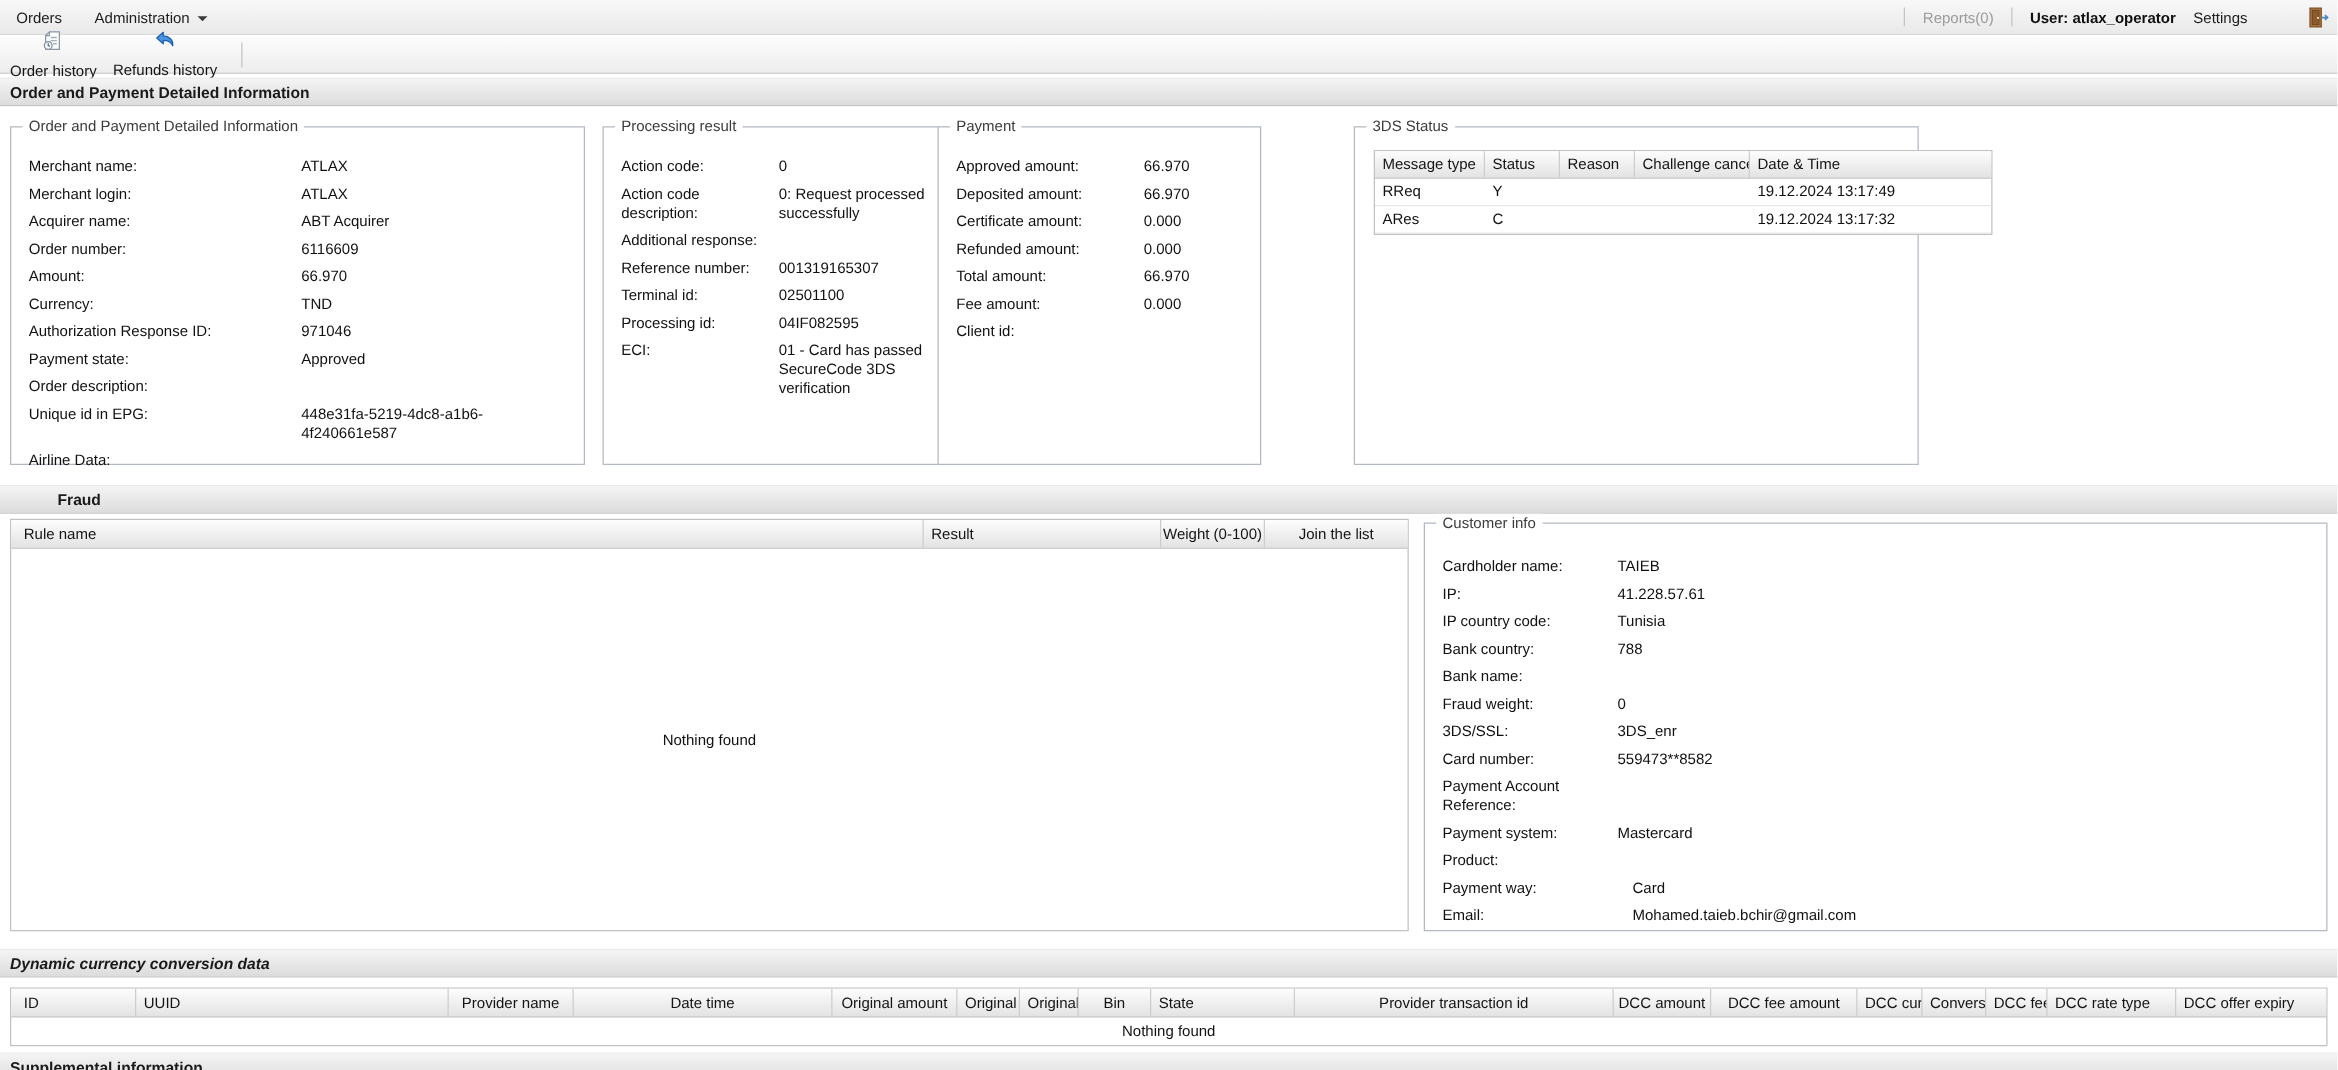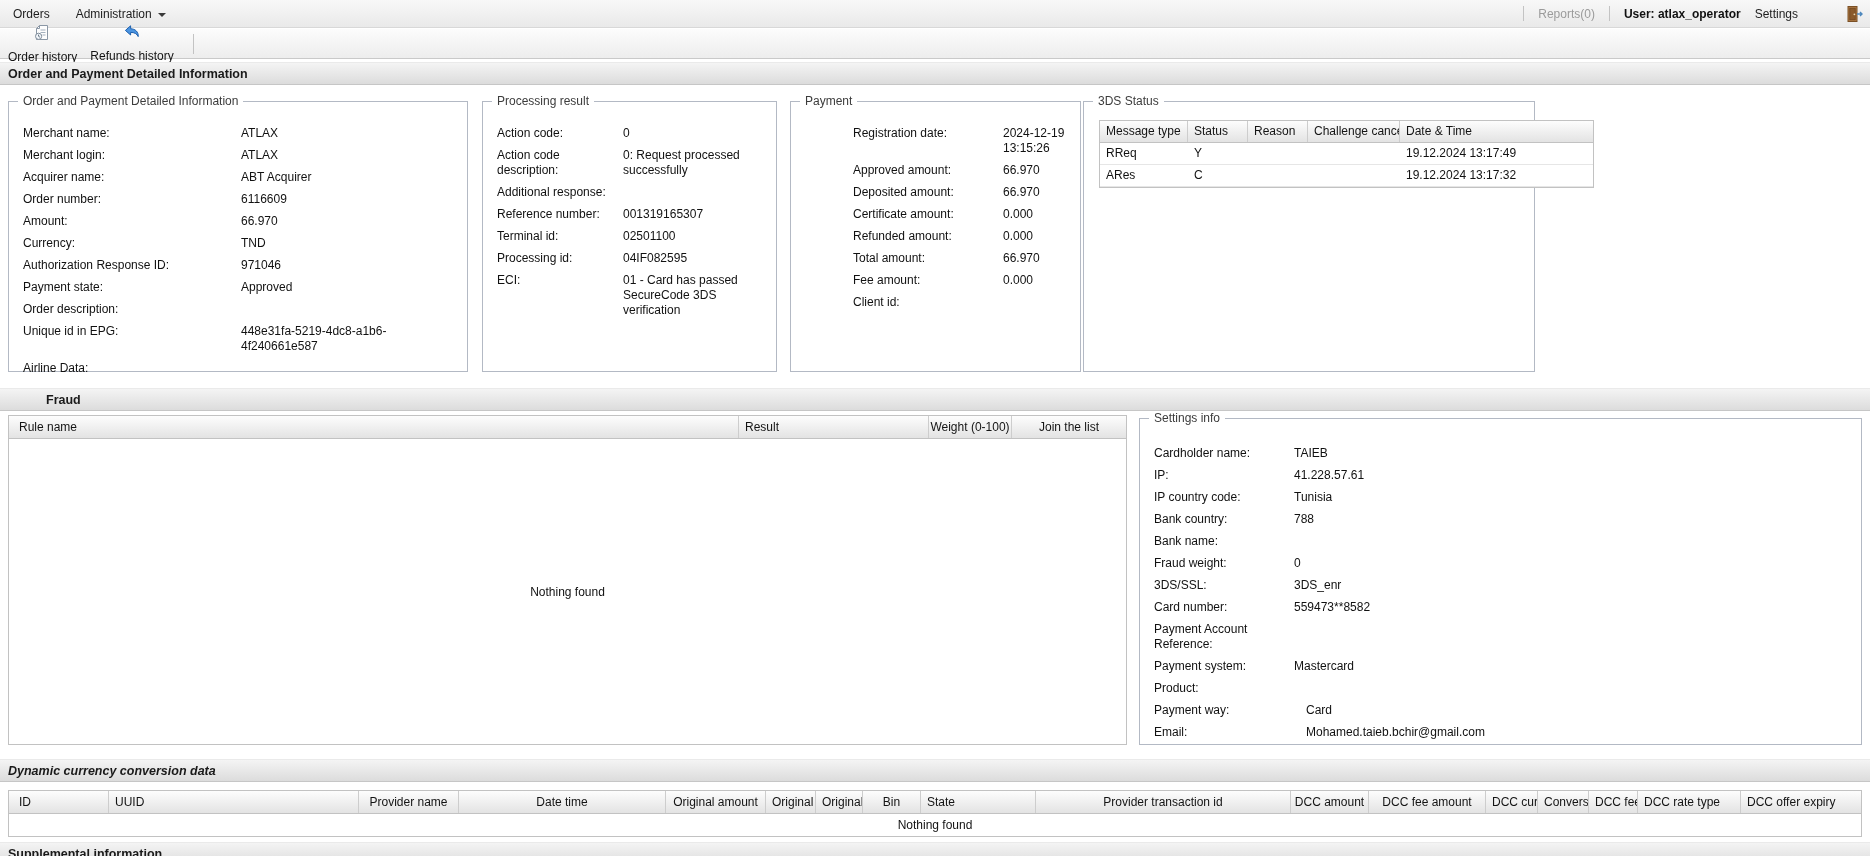--- a/index.html
+++ b/index.html
@@ -47,21 +47,21 @@
   .fs-content { padding-top:24px; }
   .row { display:flex; align-items:flex-start; padding-left:14px; margin-bottom:7px; line-height:15px; }
   .lbl { flex:none; color:#111; }
   .val { flex:1; padding-right:8px; color:#111; }
 
   #fs-order      { left:8px;    top:101px; width:460px; height:271px; }
   #fs-order .lbl { width:218px; }
   #fs-processing { left:482px;  top:101px; width:295px; height:271px; }
   #fs-processing .lbl { width:126px; }
   #fs-processing .val { max-width:168px; }
-  #fs-payment    { left:790px;  top:101px; width:291px; height:271px;padding-left:48px; }
+  #fs-payment    { left:750px;  top:101px; width:259px; height:271px; }
   #fs-payment .lbl { width:150px; }
   #fs-3ds        { left:1083px; top:101px; width:452px; height:271px; }
   #fs-customer   { left:1139px; top:418px; width:723px; height:327px; }
   #fs-customer .lbl { width:140px; }
   #fs-customer .fs-content { padding-top:27px; }
   #fs-customer .row:nth-last-child(-n+2) .val { padding-left:12px; }
 
   
   .grid { border:1px solid #c2c2c2; background:#fff; }
   .grid-head { display:flex; background:linear-gradient(#fdfdfd,#e3e3e3); border-bottom:1px solid #c2c2c2; }
@@ -247,24 +247,20 @@
         <div class="lbl">ECI:</div>
         <div class="val">01 - Card has passed SecureCode 3DS verification</div>
       </div>
     </div>
 </div>
 
 <div class="fs" id="fs-payment">
   <span class="fs-legend">Payment</span>
   <div class="fs-content">
 
-      <div class="row">
-        <div class="lbl">Registration date:</div>
-        <div class="val">2024-12-19 13:15:26</div>
-      </div>
 
       <div class="row">
         <div class="lbl">Approved amount:</div>
         <div class="val">66.970</div>
       </div>
 
       <div class="row">
         <div class="lbl">Deposited amount:</div>
         <div class="val">66.970</div>
       </div>
@@ -335,21 +331,21 @@
   <div class="grid-head">
     <div class="gh wf0">Rule name</div>
     <div class="gh wf1">Result</div>
     <div class="gh wf2">Weight (0-100)</div>
     <div class="gh wf3">Join the list</div>
   </div>
   <div class="empty-msg">Nothing found</div>
 </div>
 
 <div class="fs" id="fs-customer">
-  <span class="fs-legend">Settings info</span>
+  <span class="fs-legend">Customer info</span>
   <div class="fs-content">
 
       <div class="row">
         <div class="lbl">Cardholder name:</div>
         <div class="val">TAIEB</div>
       </div>
 
       <div class="row">
         <div class="lbl">IP:</div>
         <div class="val">41.228.57.61</div>

